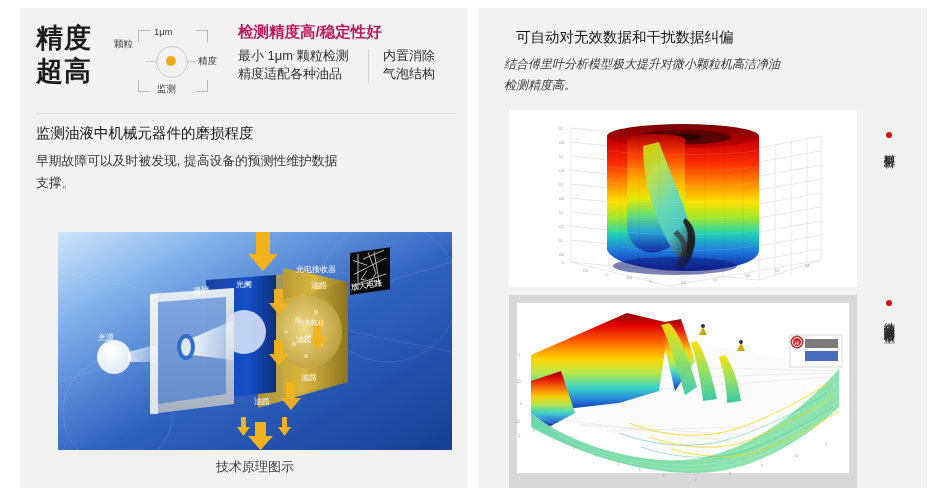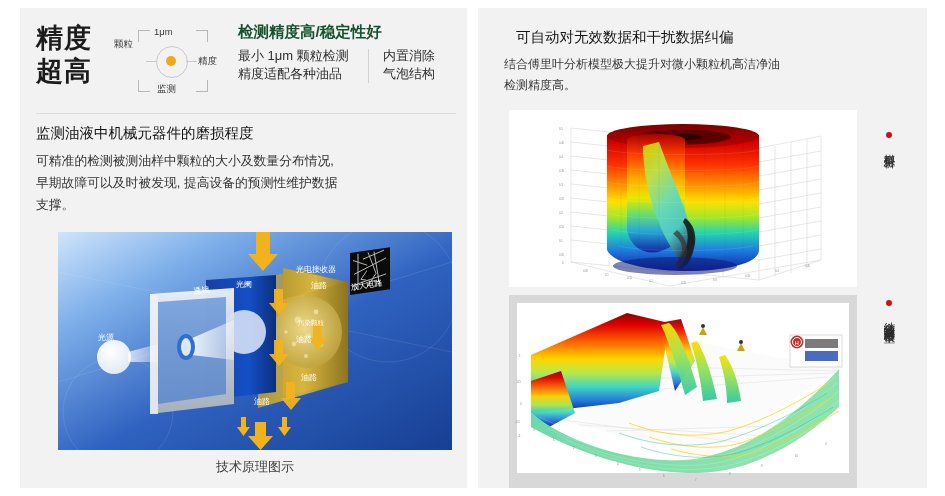--- a/index.html
+++ b/index.html
@@ -43,21 +43,21 @@
   .badge .hl-l{left:28px;width:11px;}
   .badge .hl-r{left:68px;width:11px;}
   .badge .lbl{position:absolute;font-size:9.5px;color:#3a3a3a;white-space:nowrap;}
   .badge .lb-top{left:36px;top:2px;text-align:right;}
   .badge .lb-left{left:-4px;top:14px;}
   .badge .lb-right{left:80px;top:31px;}
   .badge .lb-bot{left:39px;top:59px;}
 
   .hcols{position:absolute;left:202px;top:0px;width:222px;height:80px;}
   .hl-red{
-    font-size:15.5px;font-weight:bold;color:#14532d;
+    font-size:15.5px;font-weight:bold;color:#be185d;
     white-space:nowrap;line-height:20px;margin:2px 0 5px 0;
   }
   .hrow{display:flex;align-items:flex-start;}
   .hcol-a{width:132px;}
   .hcol-b{width:78px;padding-left:14px;}
   .vdiv{width:1px;height:34px;background:#d2d2d2;margin-top:2px;}
   .hline-txt{
     font-size:13px;color:#2e2e2e;line-height:18px;white-space:nowrap;
   }
 
@@ -88,21 +88,21 @@
 
   
   .rhead-title{
     position:absolute;left:26px;top:20px;
     font-size:14.5px;font-weight:normal;color:#141414;white-space:nowrap;margin-left:12px;
   }
   .rhead-body{
     position:absolute;left:26px;top:46px;width:330px;
     font-size:12px;line-height:21px;color:#3a3a3a;
   }
-  .rhead-body div{white-space:nowrap;}
+  .rhead-body div{white-space:nowrap;font-style:italic;}
 
   .plotbox{position:absolute;overflow:hidden;}
   .plot1{left:31px;top:102px;width:348px;height:177px;background:#ffffff;}
   .plot2{left:31px;top:287px;width:348px;height:194px;background:#d8d8d8;}
 
   
   .sidelab{position:absolute;left:385px;width:52px;}
   .sidelab .bullet{
     width:6px;height:6px;border-radius:50%;background:#cc1111;
     margin:0 auto 7px auto;
@@ -158,21 +158,20 @@
             <div class="hline-txt">气泡结构</div>
           </div>
         </div>
       </div>
     </div>
 
     <div class="divider"></div>
 
     <div class="sec-title">监测油液中机械元器件的磨损程度</div>
     <div class="sec-body">
-      <div>可精准的检测被测油样中颗粒的大小及数量分布情况,</div>
       <div>早期故障可以及时被发现, 提高设备的预测性维护数据</div>
       <div>支撑。</div>
     </div>
 
     <div class="techimg">
       <svg width="394" height="218" viewBox="0 0 394 218">
         <defs>
           <linearGradient id="bgG" x1="0" y1="0" x2="1" y2="1">
             <stop offset="0" stop-color="#cfe4fb"></stop>
             <stop offset="0.22" stop-color="#7fb0ea"></stop>

